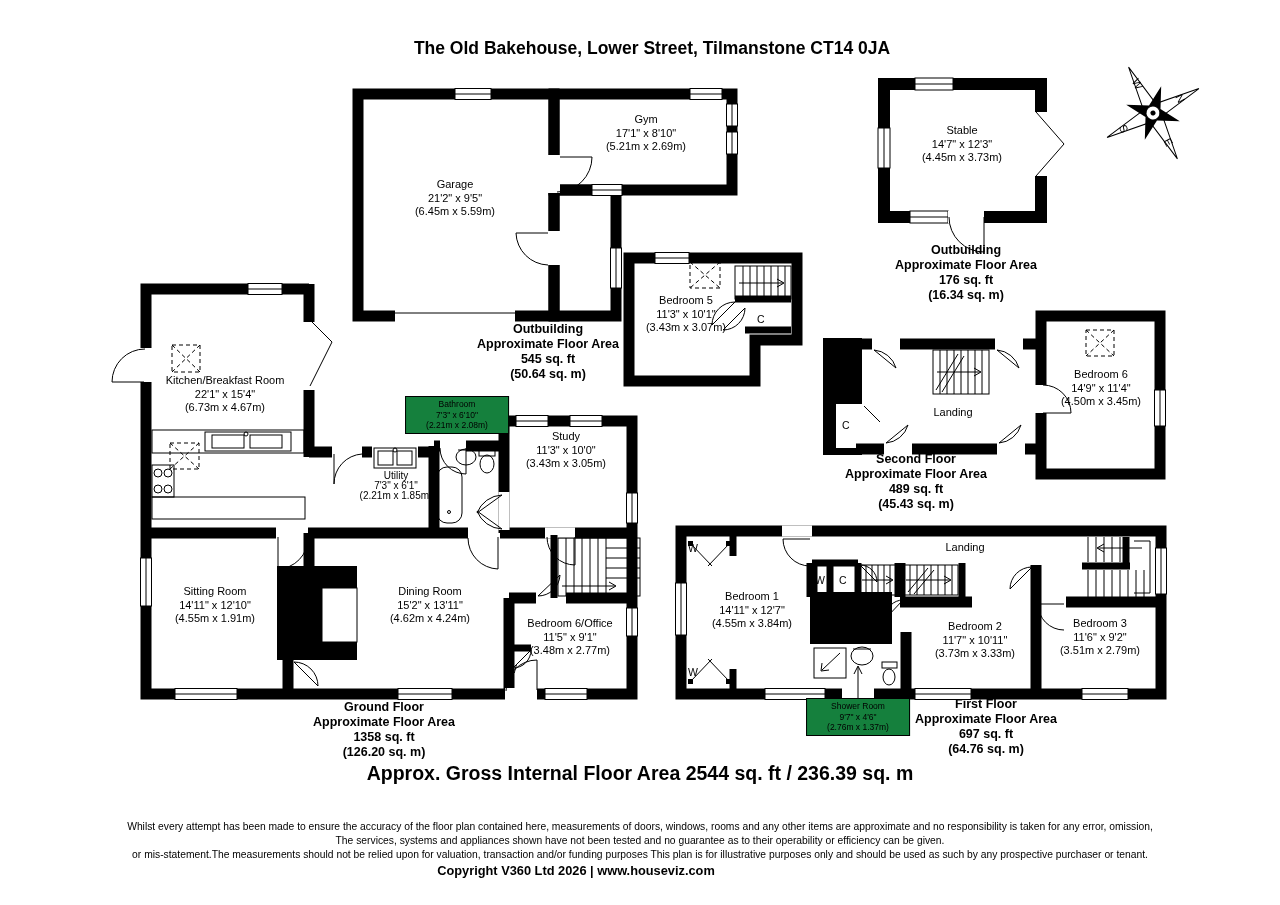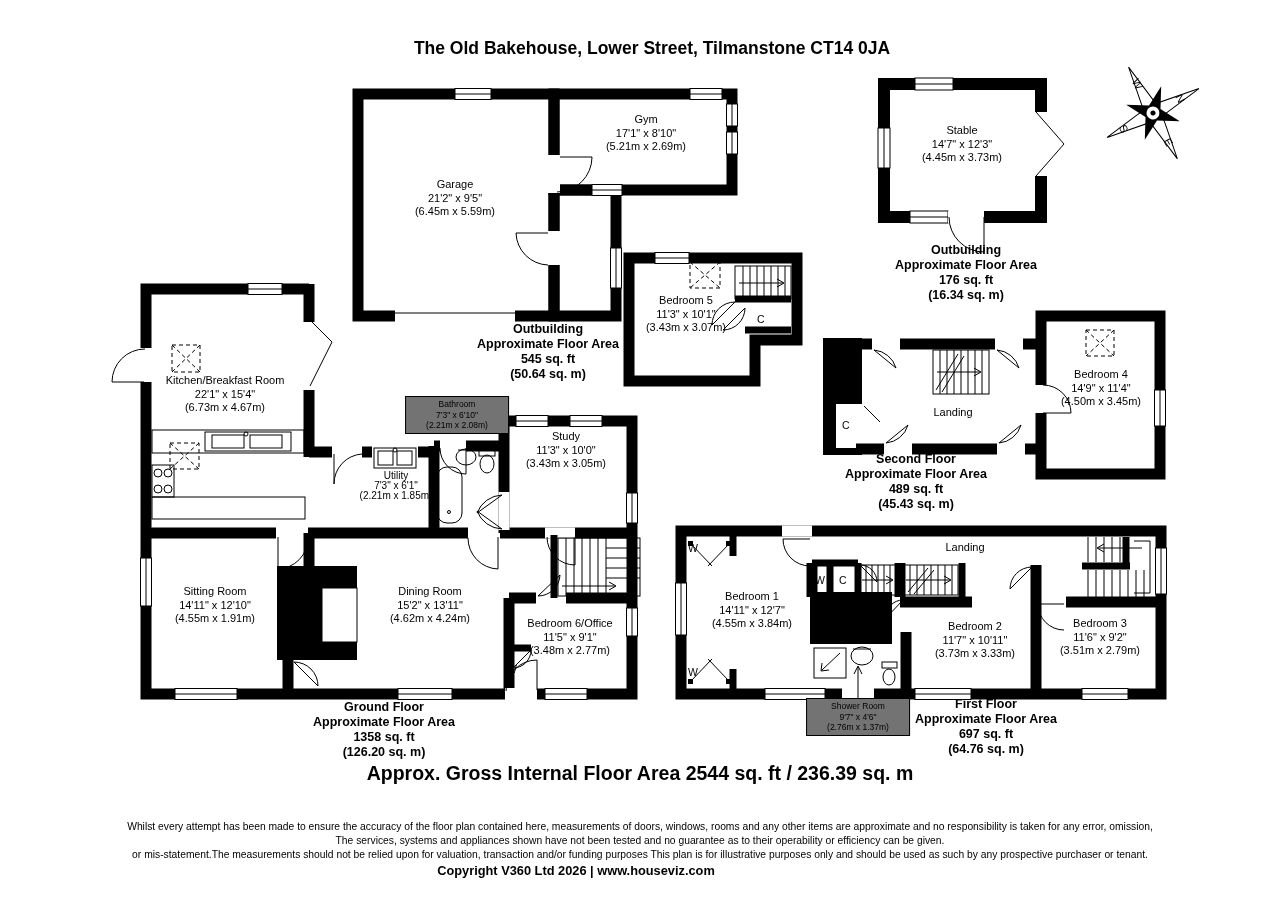--- a/index.html
+++ b/index.html
@@ -15,21 +15,21 @@
   .gap{fill:#fff;stroke:none;}
   .solid{fill:#000;stroke:none;}
   .dash{fill:none;stroke:#000;stroke-width:1;stroke-dasharray:4 3;}
   svg text{font-family:"Liberation Sans",sans-serif;}
   
   .lbl{position:absolute;transform:translateX(-50%);text-align:center;white-space:nowrap;}
   .room{font-size:11px;line-height:13.5px;}
   .area{font-weight:bold;font-size:12.5px;line-height:15px;}
   .tiny{font-size:8.5px;line-height:10.5px;}
   .utiny{font-size:10px;line-height:10px;}
-  .box{border:1px solid #000;background:#737373;padding:2px 20px;}
+  .box{border:1px solid #000;background:#15803d;padding:2px 20px;}
   .wc{position:absolute;font-size:10.5px;line-height:11px;}
   .title{position:absolute;left:0;width:1280px;text-align:center;font-size:17.5px;font-weight:bold;margin-left:12px;}
   .sum{position:absolute;left:0;width:1280px;text-align:center;font-size:19.5px;font-weight:bold;}
   .disc{position:absolute;left:0;width:1280px;text-align:center;font-size:10.3px;line-height:14px;}
   .copy{position:absolute;left:0;width:1152px;text-align:center;font-size:12.8px;font-weight:bold;}
 </style>
 </head>
 <body>
 
 <div class="page">
@@ -451,21 +451,21 @@
 <div class="lbl area" style="left:384px;top:700px">
   <div>Ground Floor</div>
   <div>Approximate Floor Area</div>
   <div>1358 sq. ft</div>
   <div>(126.20 sq. m)</div>
 </div>
 <div class="lbl room" style="left:953px;top:406px">
   <div>Landing</div>
 </div>
 <div class="lbl room" style="left:1101px;top:368px">
-  <div>Bedroom 4</div>
+  <div>Bedroom 6</div>
   <div>14'9" x 11'4"</div>
   <div>(4.50m x 3.45m)</div>
 </div>
 <div class="lbl area" style="left:916px;top:452px">
   <div>Second Floor</div>
   <div>Approximate Floor Area</div>
   <div>489 sq. ft</div>
   <div>(45.43 sq. m)</div>
 </div>
 <div class="lbl room" style="left:965px;top:541px">

